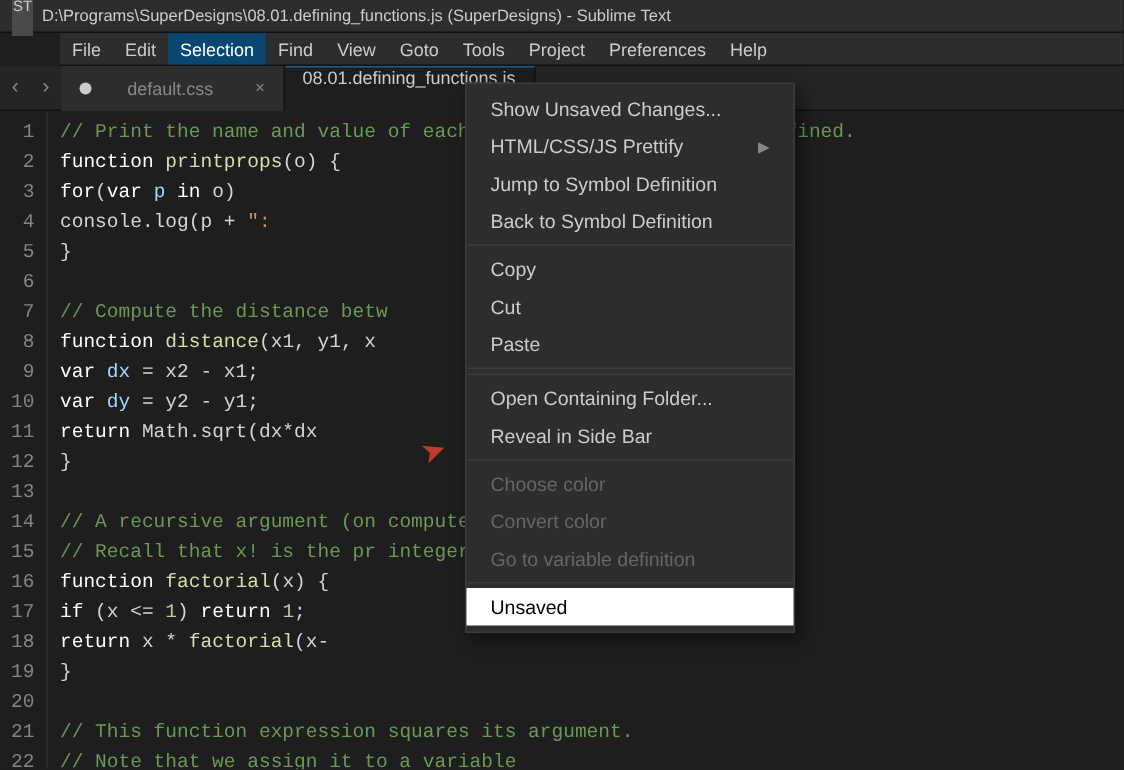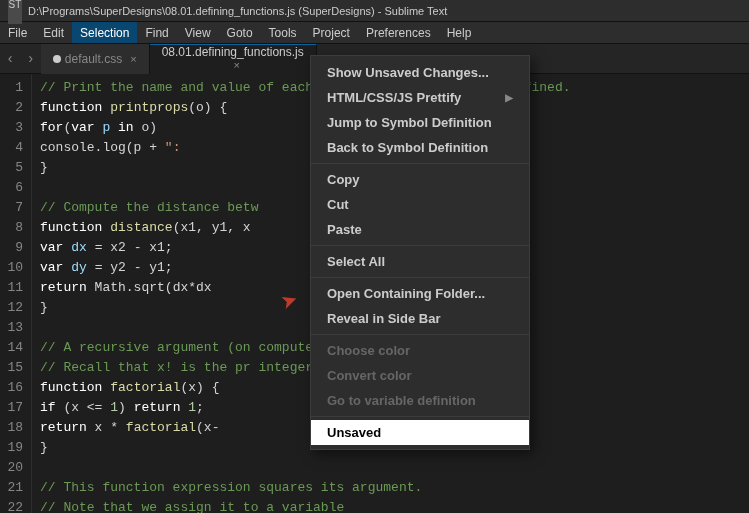--- a/index.html
+++ b/index.html
@@ -38,20 +38,21 @@
     
     #menu-bar {
       background: #2d2d2d;
       color: #ccc;
       font-size: 12px;
       font-family: Arial, sans-serif;
       display: flex;
       align-items: center;
       height: 22px;
       border-bottom: 1px solid #111;
+      margin-left: 40px;
     }
     .menu-item {
       padding: 2px 8px;
       cursor: pointer;
       height: 100%;
       display: flex;
       align-items: center;
     }
     .menu-item.active { background: #094771; color: #fff; }
 
@@ -75,20 +76,21 @@
       display: flex;
       align-items: center;
       padding: 0 12px;
       height: 30px;
       font-size: 12px;
       font-family: Arial, sans-serif;
       color: #888;
       cursor: pointer;
       border-right: 1px solid #111;
       position: relative;
+      gap: 20px;
     }
     .tab.inactive { background: #2d2d2d; }
     .tab.active { background: #1e1e1e; color: #ccc; border-top: 1px solid #0e639c; flex-direction: column; }
     .tab-close {
       margin-left: 8px;
       font-size: 11px;
       color: #888;
       cursor: pointer;
     }
     .tab-dot {
@@ -160,21 +162,20 @@
       color: #ccc;
       padding: 4px 0;
     }
 
     .ctx-item {
       padding: 5px 16px;
       cursor: pointer;
       display: flex;
       align-items: center;
       justify-content: space-between;
-      font-weight: bold;
     }
     .ctx-item.disabled { color: #666; cursor: default; }
     .ctx-item.highlighted {
       background: #fff;
       color: #000;
     }
 
     .ctx-separator {
       height: 1px;
       background: #3c3c3c;
@@ -299,23 +300,20 @@
     <div class="ctx-item">
       <span>Copy</span>
     </div>
     <div class="ctx-item">
       <span>Cut</span>
     </div>
     <div class="ctx-item">
       <span>Paste</span>
     </div>
     <div class="ctx-separator"></div>
-    <div class="ctx-item">
-      <span>Select All</span>
-    </div>
     <div class="ctx-separator"></div>
     <div class="ctx-item">
       <span>Open Containing Folder...</span>
     </div>
     <div class="ctx-item">
       <span>Reveal in Side Bar</span>
     </div>
     <div class="ctx-separator"></div>
     <div class="ctx-item disabled">
       <span>Choose color</span>

